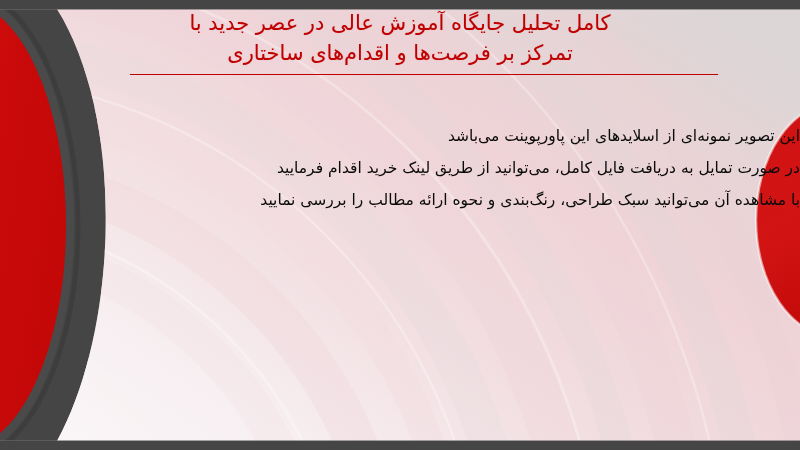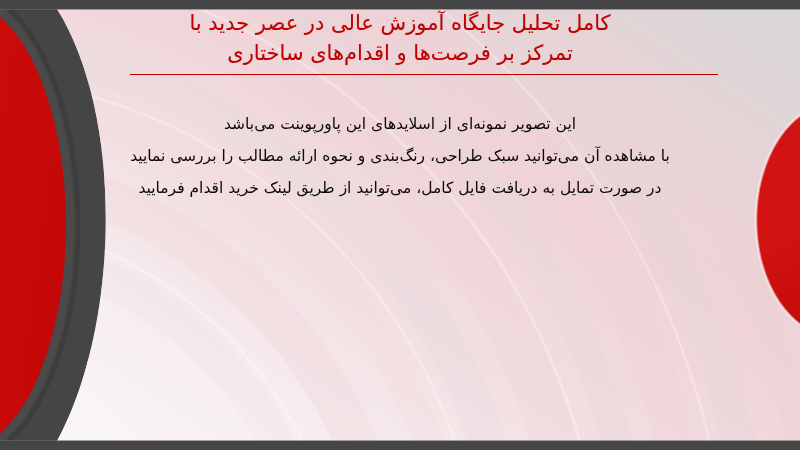--- a/index.html
+++ b/index.html
@@ -58,23 +58,23 @@
     left: 130px;
     top: 74px;
     width: 588px;
     height: 0;
     border-top: 1.6px solid #C00000;
   }
 
   #body-block {
     position: absolute;
     left: 0;
-    top: 108px;
+    top: 120px;
     width: 800px;
-    text-align: center;
+    text-align: right;
     direction: rtl;
   }
   .body-line {
     color: #0A0A0A;
     font-size: 15.5px;
     line-height: 32px;
     font-weight: 400;
     white-space: nowrap;
   }
 </style>
@@ -174,18 +174,18 @@
 
     <div id="title-block">
       <div class="title-line">کامل تحلیل جایگاه آموزش عالی در عصر جدید با</div>
       <div class="title-line">تمرکز بر فرصت‌ها و اقدام‌های ساختاری</div>
     </div>
 
     <div id="title-rule"></div>
 
     <div id="body-block">
       <div class="body-line">این تصویر نمونه‌ای از اسلایدهای این پاورپوینت می‌باشد</div>
+      <div class="body-line">در صورت تمایل به دریافت فایل کامل، می‌توانید از طریق لینک خرید اقدام فرمایید</div>
       <div class="body-line">با مشاهده آن می‌توانید سبک طراحی، رنگ‌بندی و نحوه ارائه مطالب را بررسی نمایید</div>
-      <div class="body-line">در صورت تمایل به دریافت فایل کامل، می‌توانید از طریق لینک خرید اقدام فرمایید</div>
     </div>
 
   </div>
 </div>
 
 </body></html>

